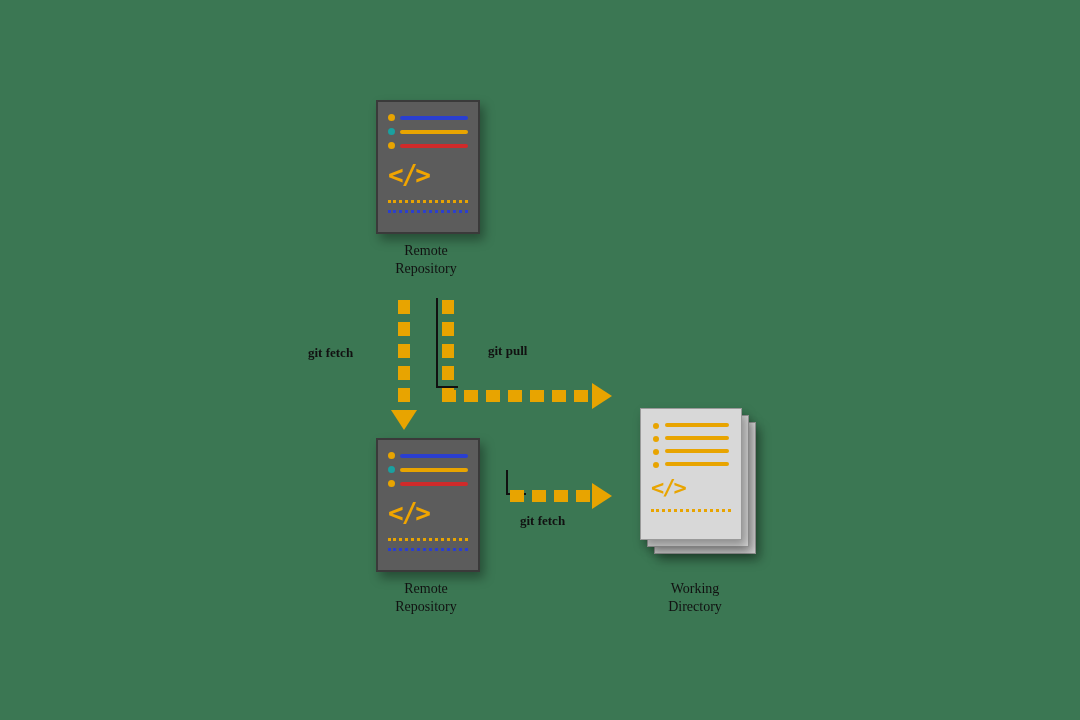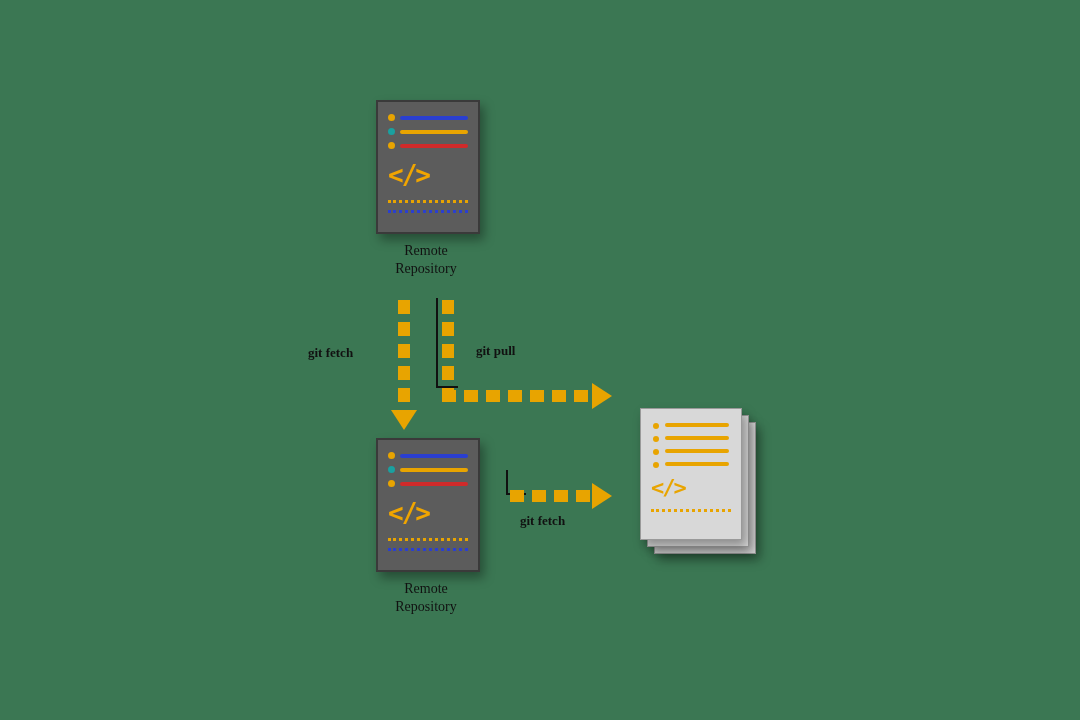--- a/index.html
+++ b/index.html
@@ -183,21 +183,21 @@
 Repository</div>
 
   <div class="arrow-shaft-v" style="left:398px; top:300px; height:110px;"></div>
   <div class="arrow-head-down" style="left:391px; top:410px;"></div>
   <div class="small-label" style="left:308px; top:345px;">git fetch</div>
 
   <div class="arrow-shaft-v" style="left:442px; top:300px; height:90px;"></div>
   <div class="arrow-shaft-h" style="left:442px; top:390px; width:150px;"></div>
   <div class="arrow-head-right" style="left:592px; top:383px;"></div>
   <div class="corner" style="left:436px; top:298px; width:20px; height:88px;"></div>
-  <div class="small-label" style="left:476px; top:343px;">git pull</div>
+  <div class="small-label" style="left:488px; top:343px;">git pull</div>
 
   <div class="repo-icon" style="left:376px; top:438px;">
     <div class="row" style="top:12px;">
       <span class="dot" style="background:#e8a400;"></span>
       <span class="bar" style="background:#2a3fd0;"></span>
     </div>
     <div class="row" style="top:26px;">
       <span class="dot" style="background:#1aa0a0;"></span>
       <span class="bar" style="background:#e8a400;"></span>
     </div>
@@ -226,14 +226,16 @@
       <span class="bullet" style="left:12px; top:27px;"></span>
       <div class="line" style="top:27px; left:24px;"></div>
       <span class="bullet" style="left:12px; top:40px;"></span>
       <div class="line" style="top:40px; left:24px;"></div>
       <span class="bullet" style="left:12px; top:53px;"></span>
       <div class="line" style="top:53px; left:24px;"></div>
       <span class="code-tag" style="top:66px;">&lt;/&gt;</span>
       <div class="dotted" style="top:100px;"></div>
     </div>
   </div>
+  <div class="label" style="left:650px; top:580px; width:90px;">Working
+Directory</div>
 
 </div>
 
 </body></html>

